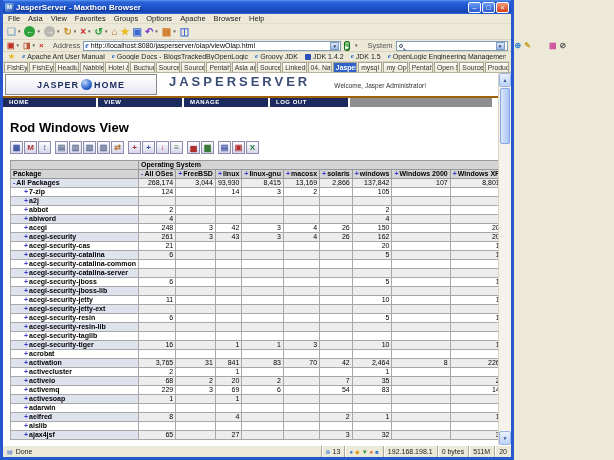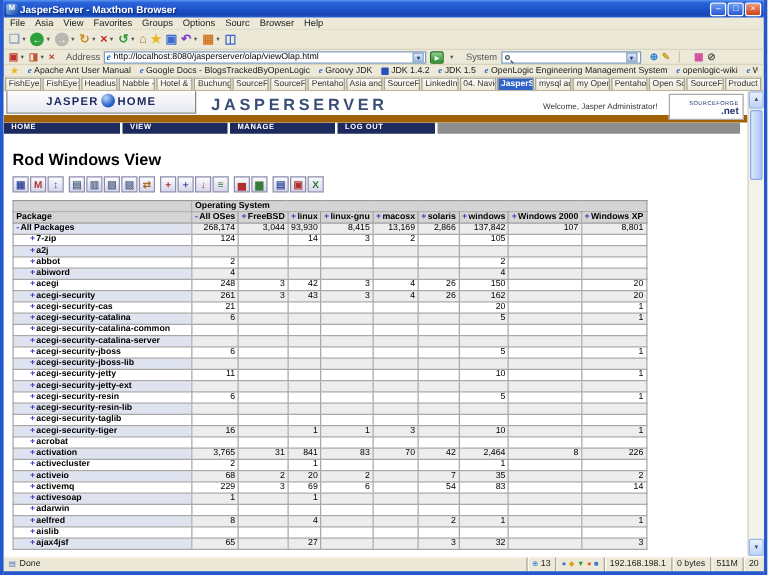--- a/index.html
+++ b/index.html
@@ -1,18 +1,18 @@
 <!DOCTYPE html>
 <html><head>
 <meta charset="utf-8">
 <style>
 *{margin:0;padding:0;box-sizing:border-box}
 html,body{width:614px;height:460px;overflow:hidden}
 body{font-family:"Liberation Sans",sans-serif;background:#ece9d8}
-.window{width:614px;height:460px;display:flex;flex-direction:column;border-left:3px solid #2558cf;border-right:3px solid #2558cf;background:#ece9d8}
+.window{width:514px;height:460px;display:flex;flex-direction:column;border-left:3px solid #2558cf;border-right:3px solid #2558cf;background:#ece9d8}
 
 .titlebar{flex:0 0 14px;background:linear-gradient(180deg,#5a96f2 0%,#2b63d8 15%,#2057d0 45%,#1545b2 85%,#2b63d8 100%);display:flex;align-items:center;padding:0 2px;color:#fff}
 .tb-icon{width:9px;height:9px;border-radius:2px;background:linear-gradient(135deg,#9cc8f0,#1a4aa8);color:#fff;font-size:6px;line-height:9px;text-align:center;font-weight:bold;margin-right:2px}
 .tb-title{flex:1;font-size:8px;font-weight:bold;white-space:nowrap;overflow:hidden;text-shadow:1px 1px 1px #0a2a7a}
 .winbtns{display:flex;gap:1px}
 .wbtn{width:13px;height:11px;border:1px solid #fff;border-radius:2px;font-size:7px;line-height:9px;text-align:center;color:#fff;background:linear-gradient(180deg,#6a9cf4,#2a5ad0)}
 .wbtn.close{background:linear-gradient(180deg,#f09a7a,#d04018)}
 
 .menubar{flex:0 0 10px;display:flex;align-items:center;gap:8px;padding:0 5px;font-size:7.5px;color:#222;border-bottom:1px solid #e2ddc8}
 .menu-item{white-space:nowrap}
@@ -51,21 +51,21 @@
 .tab{flex:1 1 0;min-width:0;height:10px;border:1px solid #a8a494;border-bottom:none;background:linear-gradient(#fdfcf8,#ece9d8);font-size:6.8px;line-height:9px;padding:0 2px;white-space:nowrap;overflow:hidden;color:#333;margin-right:1px}
 .tab.active{background:#2f62c8;color:#fff;font-weight:bold}
 
 .content{flex:1;display:flex;background:#fff;min-height:0}
 .page{flex:1;overflow:hidden}
 .vscroll{flex:0 0 13px;background:#f4f2ea;border-left:1px solid #d8d4c0;display:flex;flex-direction:column}
 .sbtn{flex:0 0 13px;background:linear-gradient(#eaf1ff,#bcd2f8);border:1px solid #98b4e8;border-radius:2px;font-size:5px;color:#35518a;text-align:center;line-height:12px}
 .sthumb{flex:0 0 56px;margin:1px 1px;background:linear-gradient(90deg,#dce8fe,#aac4f6);border:1px solid #84a6ea;border-radius:2px}
 .strack{flex:1}
 
-.site-header{height:25px;display:flex;align-items:flex-end;border-bottom:6px solid #a16207;padding:1px 2px;position:relative;background:#fff}
+.site-header{height:25px;display:flex;align-items:flex-start;border-bottom:2px solid #a16207;padding:1px 2px;position:relative;background:#fff}
 .logo-box{width:152px;height:21px;border:1px solid #888;display:flex;align-items:center;justify-content:center;gap:2px;background:linear-gradient(#ffffff,#e8e8f2)}
 .logo-jasper,.logo-soft{font-size:9px;font-weight:bold;color:#1c2a5e;letter-spacing:1px}
 .logo-sphere{width:11px;height:11px;border-radius:50%;background:radial-gradient(circle at 35% 30%,#bcd4f8,#2a66d0 60%,#123a90)}
 .wordmark{font-size:13px;letter-spacing:3px;color:#3c4e78;margin-left:12px;font-weight:bold;white-space:nowrap}
 .welcome{position:absolute;right:72px;top:9px;font-size:6.5px;color:#333}
 .sf-logo{position:absolute;right:3px;top:2px;width:60px;height:21px;border:1px solid #aaa;background:#fff;display:flex;flex-direction:column;align-items:flex-end;justify-content:center;padding:0 3px}
 .sf-line1{font-size:4.5px;color:#26366e;letter-spacing:.4px}
 .sf-line2{font-size:8px;font-weight:bold;color:#26366e;line-height:7px}
 
 .site-nav{height:9px;display:flex;gap:2px;background:#fff}
@@ -115,21 +115,21 @@
     </span>
   </div>
 
   <div class="menubar">
       <span class="menu-item">File</span>
       <span class="menu-item">Asia</span>
       <span class="menu-item">View</span>
       <span class="menu-item">Favorites</span>
       <span class="menu-item">Groups</span>
       <span class="menu-item">Options</span>
-      <span class="menu-item">Sourc</span>
+      <span class="menu-item">Apache</span>
       <span class="menu-item">Browser</span>
       <span class="menu-item">Help</span>
     </div>
 
   <div class="toolbar">
       <span class="tool-btn">
         <span class="tool-glyph" style="color: rgb(138, 166, 200);">❏</span>
         <span class="dd">▼</span>
       </span>
       <span class="tool-btn">
@@ -286,24 +286,20 @@
     <div class="page">
 
       <div class="site-header">
         <span class="logo-box">
           <span class="logo-jasper">JASPER</span>
           <span class="logo-sphere"></span>
           <span class="logo-soft">HOME</span>
         </span>
         <span class="wordmark">JASPERSERVER</span>
         <span class="welcome">Welcome, Jasper Administrator!</span>
-        <span class="sf-logo">
-          <span class="sf-line1">SOURCEFORGE</span>
-          <span class="sf-line2">.net</span>
-        </span>
       </div>
 
       <div class="site-nav">
           <span class="nav-item">HOME</span>
           <span class="nav-item">VIEW</span>
           <span class="nav-item">MANAGE</span>
           <span class="nav-item">LOG OUT</span>
           <span class="nav-fill"></span>
         </div>
 

